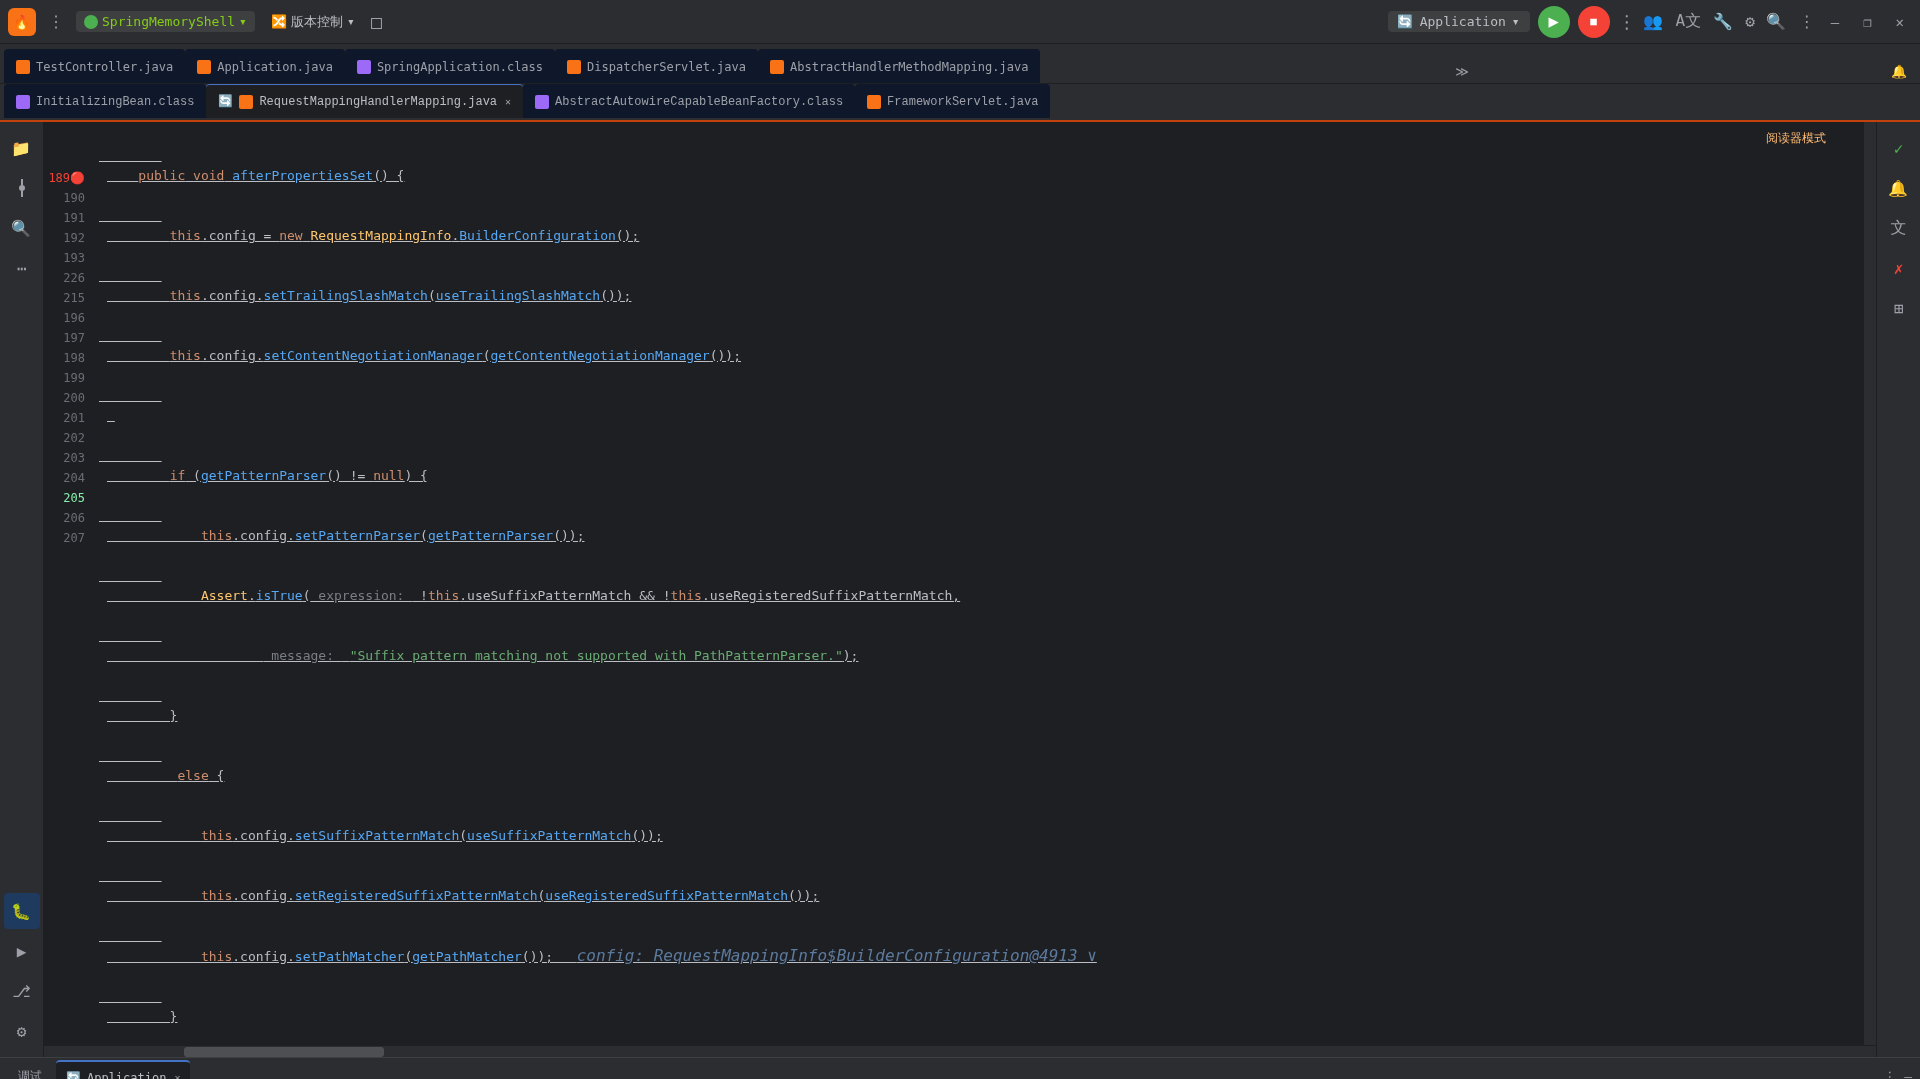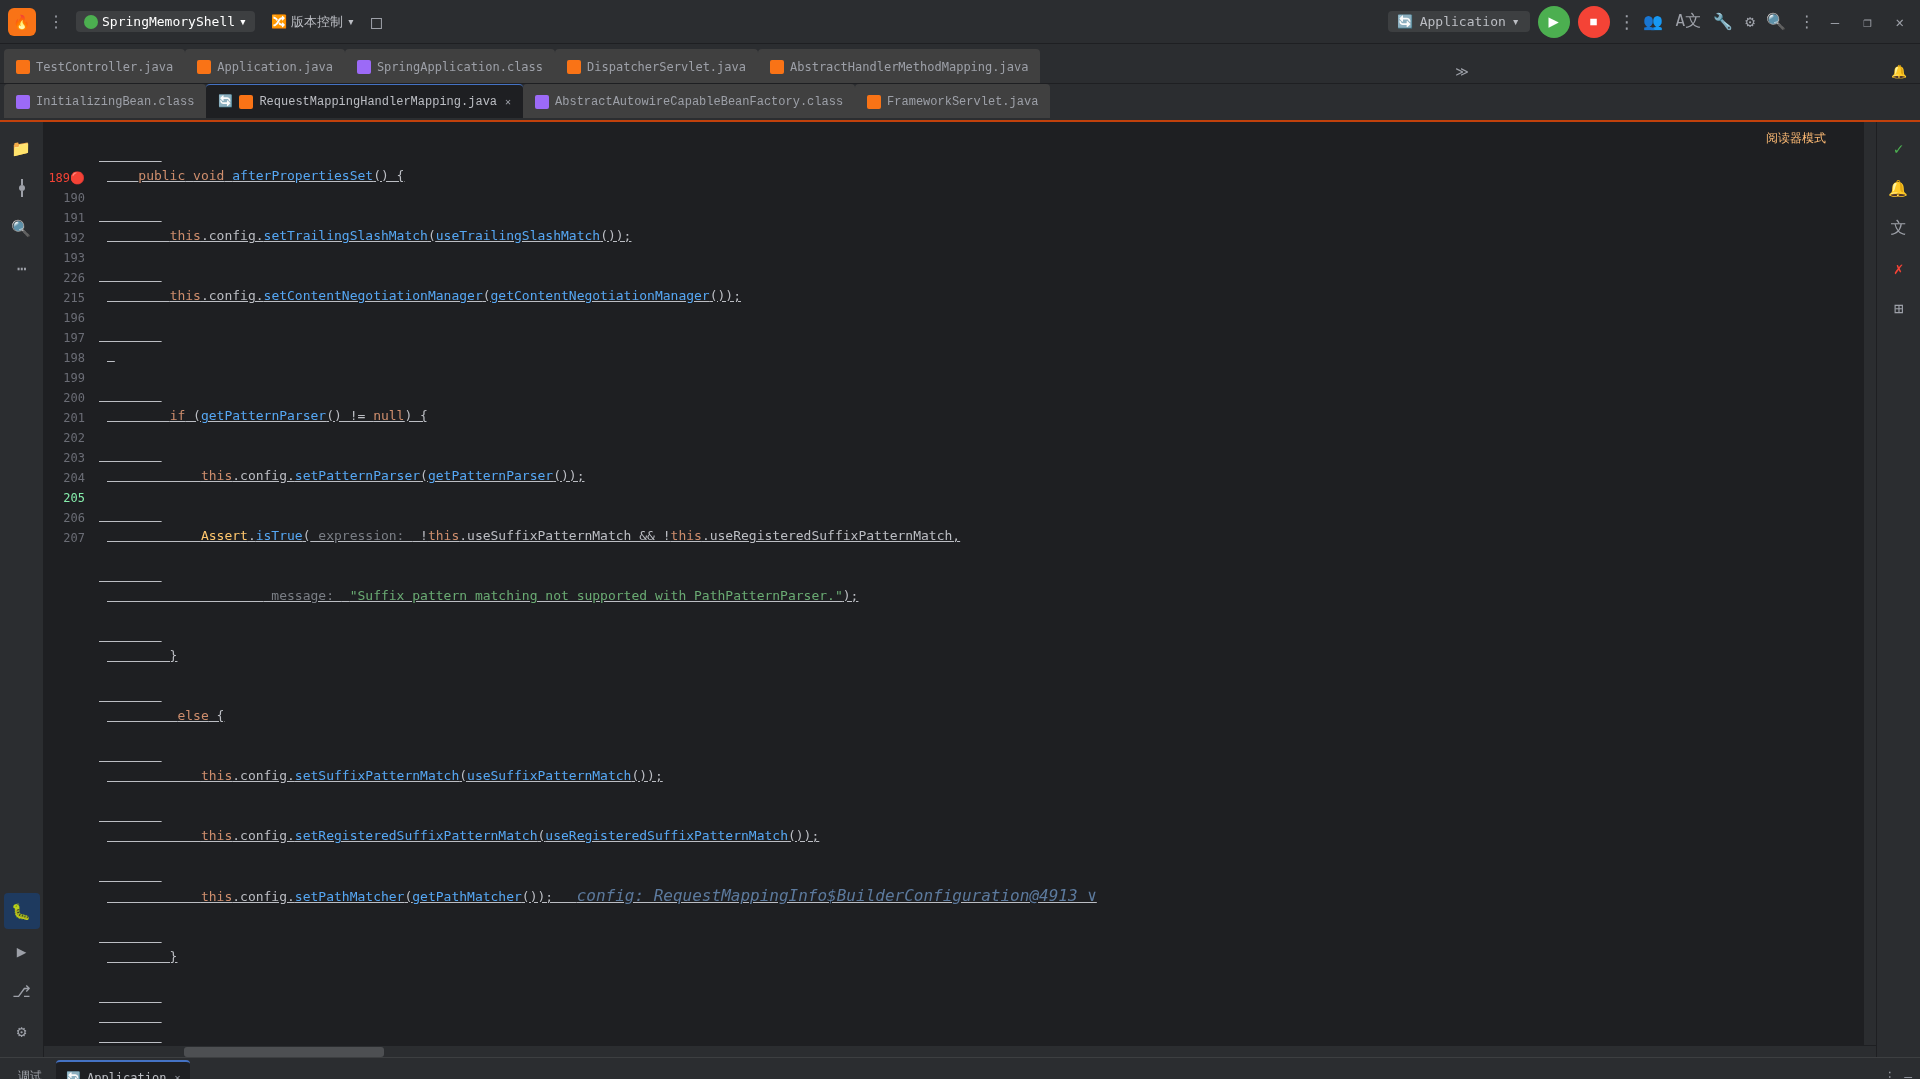--- a/index.html
+++ b/index.html
@@ -29,21 +29,21 @@
       border-radius: 6px;
       display: flex; align-items: center; justify-content: center;
       color: white; font-weight: bold; font-size: 14px;
     }
     .top-bar-menu-dots {
       color: #9da0a8; font-size: 16px; cursor: pointer; padding: 4px;
     }
     .project-name {
       display: flex; align-items: center; gap: 4px;
       background: #3d3f41; border-radius: 4px; padding: 3px 8px;
-      color: #ffffff; font-size: 13px; cursor: pointer;
+      color: #84cc16; font-size: 13px; cursor: pointer;
     }
     .project-name .dot { width: 14px; height: 14px; background: #4caf50; border-radius: 50%; }
     .vcs-control {
       display: flex; align-items: center; gap: 4px;
       color: #bcbec4; font-size: 13px; cursor: pointer;
       padding: 3px 8px;
     }
     .top-bar-spacer { flex: 1; }
     .run-config {
       display: flex; align-items: center; gap: 6px;
@@ -72,21 +72,21 @@
       background: #2b2d30;
       display: flex;
       align-items: flex-end;
       padding: 0 4px;
       border-bottom: 1px solid #1e1f22;
       overflow: hidden;
     }
     .tab {
       display: flex; align-items: center; gap: 6px;
       padding: 6px 12px;
-      background: #404040;
+      background: #0f172a;
       color: #9da0a8;
       cursor: pointer;
       border-radius: 4px 4px 0 0;
       font-size: 12px;
       height: 34px;
       border-top: 1px solid transparent;
       white-space: nowrap;
     }
     .tab.active {
       background: #1e1f22;
@@ -380,20 +380,21 @@
         <div class="ln">202</div>
         <div class="ln">203</div>
         <div class="ln">204</div>
         <div class="ln active">205</div>
         <div class="ln">206</div>
         <div class="ln">207</div>
       </div>
 
       <div class="code-lines">
         <div class="code-line">    <span class="kw">public</span> <span class="kw">void</span> <span class="fn">afterPropertiesSet</span>() {</div>
+        <div class="code-line">        <span class="kw">this</span>.config = <span class="kw">new</span> <span class="cls">RequestMappingInfo</span>.<span class="fn">BuilderConfiguration</span>();</div>
         <div class="code-line">        <span class="kw">this</span>.config.<span class="fn">setTrailingSlashMatch</span>(<span class="fn">useTrailingSlashMatch</span>());</div>
         <div class="code-line">        <span class="kw">this</span>.config.<span class="fn">setContentNegotiationManager</span>(<span class="fn">getContentNegotiationManager</span>());</div>
         <div class="code-line"> </div>
         <div class="code-line">        <span class="kw">if</span> (<span class="fn">getPatternParser</span>() != <span class="kw">null</span>) {</div>
         <div class="code-line">            <span class="kw">this</span>.config.<span class="fn">setPatternParser</span>(<span class="fn">getPatternParser</span>());</div>
         <div class="code-line">            <span class="cls">Assert</span>.<span class="fn">isTrue</span>(<span class="hint"> expression: </span> !<span class="kw">this</span>.useSuffixPatternMatch &amp;&amp; !<span class="kw">this</span>.useRegisteredSuffixPatternMatch,</div>
         <div class="code-line">                    <span class="hint"> message: </span> <span class="str">"Suffix pattern matching not supported with PathPatternParser."</span>);</div>
         <div class="code-line">        }</div>
         <div class="code-line">         <span class="kw">else</span> {</div>
         <div class="code-line">            <span class="kw">this</span>.config.<span class="fn">setSuffixPatternMatch</span>(<span class="fn">useSuffixPatternMatch</span>());</div>

